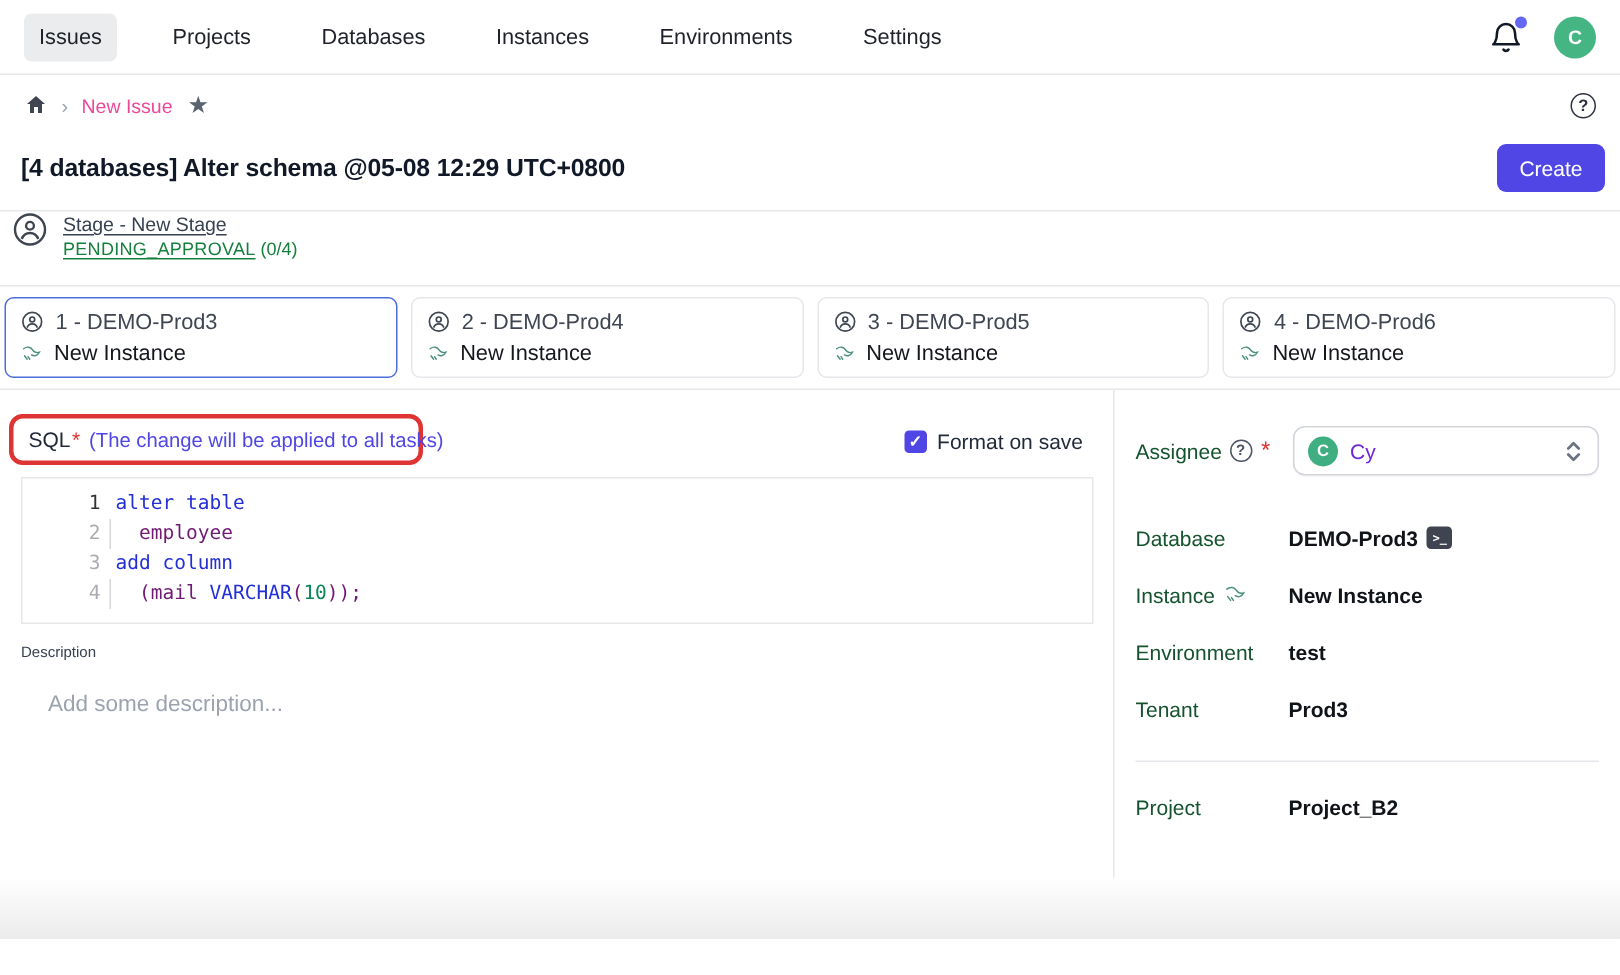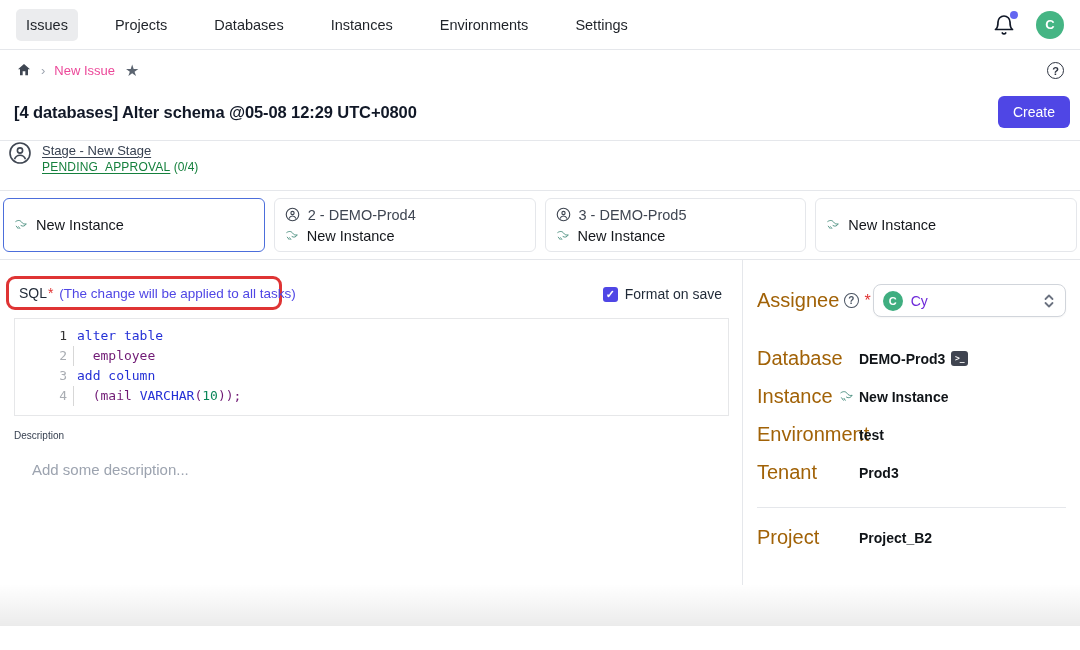--- a/index.html
+++ b/index.html
@@ -86,21 +86,21 @@
   .tok-plain { color:#701a75; }
   .tok-number { color:#098658; }
 
   .desc-label { position:absolute; top:170px; left:14px; font-size:10px; font-weight:500; color:#374151;text-align:right; }
   .desc-placeholder { position:absolute; top:201px; left:32px; font-size:15px; color:#9ca3af; cursor:text; }
 
   
   .sidebar { position:absolute; top:260px; left:742px; right:0; height:325px;
     border-left:1px solid #e5e7eb; padding:24px 14px 0 14px; }
   .assignee-row { display:flex; align-items:center; height:33px; }
-  .side-label { font-size:20px; color:#a16207; }
+  .side-label { font-size:14px; color:#14532d; }
   .assignee-help { width:15px; height:15px; border:1.4px solid #4b5563; border-radius:50%;
     display:inline-flex; align-items:center; justify-content:center; font-size:10px;
     font-weight:700; color:#4b5563; margin:0 5px; }
   .assignee-select { margin-left:auto; width:204px; height:33px; border:1px solid #d1d5db;
     border-radius:8px; box-shadow:0 1px 2px rgba(0,0,0,0.04); display:flex; align-items:center;
     padding:0 9px; gap:8px; cursor:pointer; background:#fff; }
   .mini-avatar { width:20px; height:20px; border-radius:50%; background:#3fae80; color:#fff;
     font-size:11px; font-weight:600; display:flex; align-items:center; justify-content:center; }
   .assignee-name { font-size:14px; color:#6d28d9; }
   .updown { margin-left:auto; display:flex; }
@@ -172,71 +172,91 @@
       <div class="stage-status-line">
         <span class="stage-status">PENDING_APPROVAL</span><span> (0/4)</span>
       </div>
     </div>
   </div>
 
   <div class="tasks">
     <div class="task-card selected">
       <div class="task-row">
         <span>
-          <svg width="14" height="14" viewBox="0 0 24 24" fill="none" stroke="#4a8f7f" stroke-width="1.6" stroke-linecap="round">
-              <path d="M3 6c4-3 8-2 10 1s5 4 8 3c-2 4-6 5-9 3"></path>
-              <path d="M4 14l3 4M8 15l2 3"></path>
-            </svg>
-        </span>
-        <span class="task-instance">New Instance</span>
-      </div>
-    </div>
-    <div class="task-card">
-      <div class="task-row">
-        <span>
           <svg width="15" height="15" viewBox="0 0 24 24" fill="none" stroke="#3f4652" stroke-width="1.8">
               <circle cx="12" cy="12" r="10"></circle>
               <circle cx="12" cy="9.5" r="2.6"></circle>
               <path d="M6.5 18.3c1-2.6 3-4 5.5-4s4.5 1.4 5.5 4"></path>
             </svg>
         </span>
-        <span class="task-label">2 - DEMO-Prod4</span>
+        <span class="task-label">1 - DEMO-Prod3</span>
       </div>
       <div class="task-row">
         <span>
           <svg width="14" height="14" viewBox="0 0 24 24" fill="none" stroke="#4a8f7f" stroke-width="1.6" stroke-linecap="round">
               <path d="M3 6c4-3 8-2 10 1s5 4 8 3c-2 4-6 5-9 3"></path>
               <path d="M4 14l3 4M8 15l2 3"></path>
             </svg>
         </span>
         <span class="task-instance">New Instance</span>
       </div>
     </div>
     <div class="task-card">
       <div class="task-row">
         <span>
           <svg width="15" height="15" viewBox="0 0 24 24" fill="none" stroke="#3f4652" stroke-width="1.8">
               <circle cx="12" cy="12" r="10"></circle>
               <circle cx="12" cy="9.5" r="2.6"></circle>
               <path d="M6.5 18.3c1-2.6 3-4 5.5-4s4.5 1.4 5.5 4"></path>
             </svg>
         </span>
+        <span class="task-label">2 - DEMO-Prod4</span>
+      </div>
+      <div class="task-row">
+        <span>
+          <svg width="14" height="14" viewBox="0 0 24 24" fill="none" stroke="#4a8f7f" stroke-width="1.6" stroke-linecap="round">
+              <path d="M3 6c4-3 8-2 10 1s5 4 8 3c-2 4-6 5-9 3"></path>
+              <path d="M4 14l3 4M8 15l2 3"></path>
+            </svg>
+        </span>
+        <span class="task-instance">New Instance</span>
+      </div>
+    </div>
+    <div class="task-card">
+      <div class="task-row">
+        <span>
+          <svg width="15" height="15" viewBox="0 0 24 24" fill="none" stroke="#3f4652" stroke-width="1.8">
+              <circle cx="12" cy="12" r="10"></circle>
+              <circle cx="12" cy="9.5" r="2.6"></circle>
+              <path d="M6.5 18.3c1-2.6 3-4 5.5-4s4.5 1.4 5.5 4"></path>
+            </svg>
+        </span>
         <span class="task-label">3 - DEMO-Prod5</span>
       </div>
       <div class="task-row">
         <span>
           <svg width="14" height="14" viewBox="0 0 24 24" fill="none" stroke="#4a8f7f" stroke-width="1.6" stroke-linecap="round">
               <path d="M3 6c4-3 8-2 10 1s5 4 8 3c-2 4-6 5-9 3"></path>
               <path d="M4 14l3 4M8 15l2 3"></path>
             </svg>
         </span>
         <span class="task-instance">New Instance</span>
       </div>
     </div>
     <div class="task-card">
+      <div class="task-row">
+        <span>
+          <svg width="15" height="15" viewBox="0 0 24 24" fill="none" stroke="#3f4652" stroke-width="1.8">
+              <circle cx="12" cy="12" r="10"></circle>
+              <circle cx="12" cy="9.5" r="2.6"></circle>
+              <path d="M6.5 18.3c1-2.6 3-4 5.5-4s4.5 1.4 5.5 4"></path>
+            </svg>
+        </span>
+        <span class="task-label">4 - DEMO-Prod6</span>
+      </div>
       <div class="task-row">
         <span>
           <svg width="14" height="14" viewBox="0 0 24 24" fill="none" stroke="#4a8f7f" stroke-width="1.6" stroke-linecap="round">
               <path d="M3 6c4-3 8-2 10 1s5 4 8 3c-2 4-6 5-9 3"></path>
               <path d="M4 14l3 4M8 15l2 3"></path>
             </svg>
         </span>
         <span class="task-instance">New Instance</span>
       </div>
     </div>

